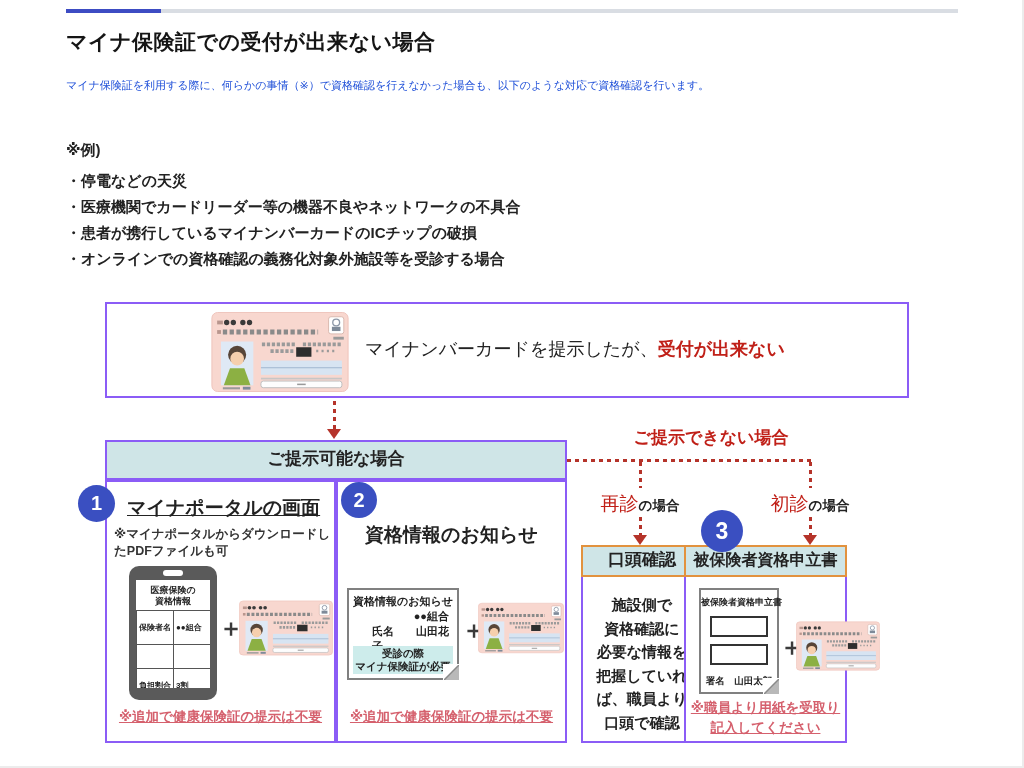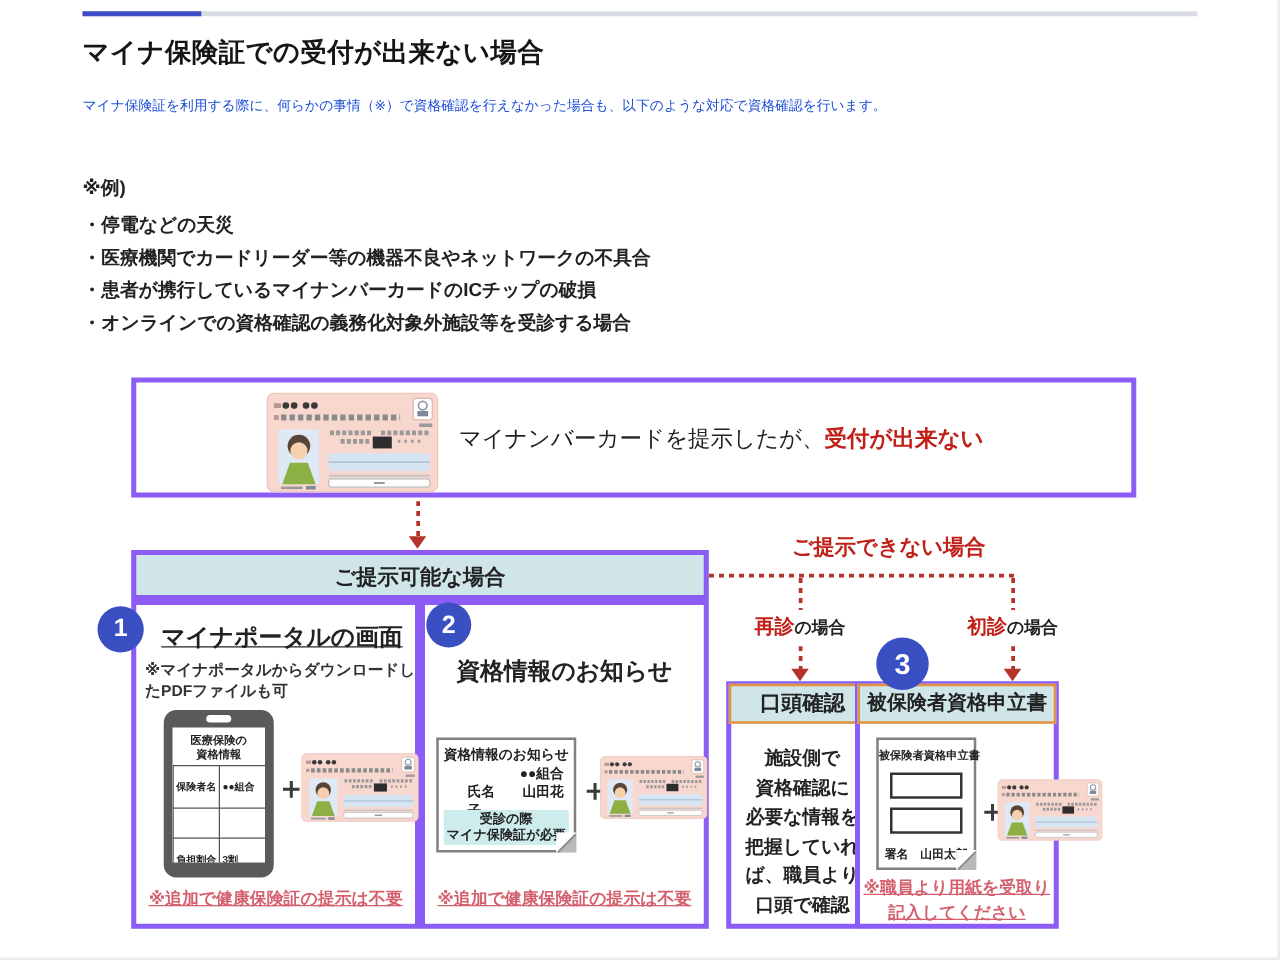--- a/index.html
+++ b/index.html
@@ -11,22 +11,22 @@
   
   .accent-line { position:absolute; left:66px; top:9px; width:892px; height:4px; background:#d9dde3; }
   .accent-line .blue { position:absolute; left:0; top:0; width:95px; height:4px; background:#3d4cc3; }
   .page-title { position:absolute; left:66px; top:28px; font-size:21px; font-weight:bold; color:#151515; letter-spacing:0.5px; }
   .intro { position:absolute; left:66px; top:76px; width:897px; font-size:11px; color:#1d4ed8; line-height:1.7; }
   .example-label { position:absolute; left:66px; top:141px; font-size:15px; font-weight:bold; color:#222; }
   .example-list { position:absolute; left:66px; top:168px; font-size:15px; font-weight:bold; color:#222; }
   .example-list div { line-height:26px; }
 
   
-  .obox { position:absolute; background:#fff; border:4px solid #8b5cf6; }
-  .teal-head { background:#cfe5e7; }
+  .obox { position:absolute; background:#fff; border:2px solid #8b5cf6; }
+  .teal-head { background:#cfe5e7;font-family:Liberation Mono, monospace; }
   .dot-h { position:absolute; height:3px; background:repeating-linear-gradient(90deg,#b5332a 0 4px,transparent 4px 8px); }
   .dot-v { position:absolute; width:3px; background:repeating-linear-gradient(180deg,#b5332a 0 4px,transparent 4px 8px); }
   .arr-down { position:absolute; width:0; height:0; border-left:7px solid transparent; border-right:7px solid transparent; border-top:10px solid #b5332a; }
   .num-badge { position:absolute; background:#3a4fc1; color:#fff; font-weight:bold; border-radius:50%;
                display:flex; align-items:center; justify-content:center; z-index:5; }
   .plus { position:absolute; font-size:24px; font-weight:bold; color:#3a3a3a; }
   .pink-note { position:absolute; left:0; right:0; text-align:center; font-size:13.5px; font-weight:bold;
                color:#d5606d; text-decoration:underline; }
   .mycard { position:absolute; }
   .mycard svg { width:100%; height:100%; display:block; }
@@ -38,21 +38,21 @@
   .top-box-text .red { color:#c02018; font-weight:bold; }
 
   
   .presentable-header { left:105px; top:440px; width:462px; height:40px; text-align:center;
                         font-size:17px; font-weight:bold; color:#222; line-height:36px; }
 
   
   .notpres-label { position:absolute; left:611px; top:426px; width:200px; text-align:center;
                    font-size:17px; font-weight:bold; color:#c02018; }
   .case-label { position:absolute; width:130px; text-align:center; top:491px; white-space:nowrap; }
-  .case-label .em { font-size:16px; font-weight:bold; color:#c02018; }
+  .case-label .em { font-size:19px; font-weight:normal; color:#c02018; }
   .case-label .rest { font-size:13.5px; font-weight:bold; color:#222; }
 
   
   .panel1 { left:105px; top:480px; width:231px; height:263px; }
   .panel2 { left:336px; top:480px; width:231px; height:263px; }
   .panel-title-1 { position:absolute; left:20px; top:13px; font-size:19px; font-weight:bold; color:#222; white-space:nowrap;text-decoration:underline; }
   .panel-sub { position:absolute; left:7px; font-size:12.5px; font-weight:600; color:#333; white-space:nowrap; }
   .panel-title-2 { position:absolute; left:0; right:0; top:40px; text-align:center; font-size:19px; font-weight:bold; color:#222; }
 
   

